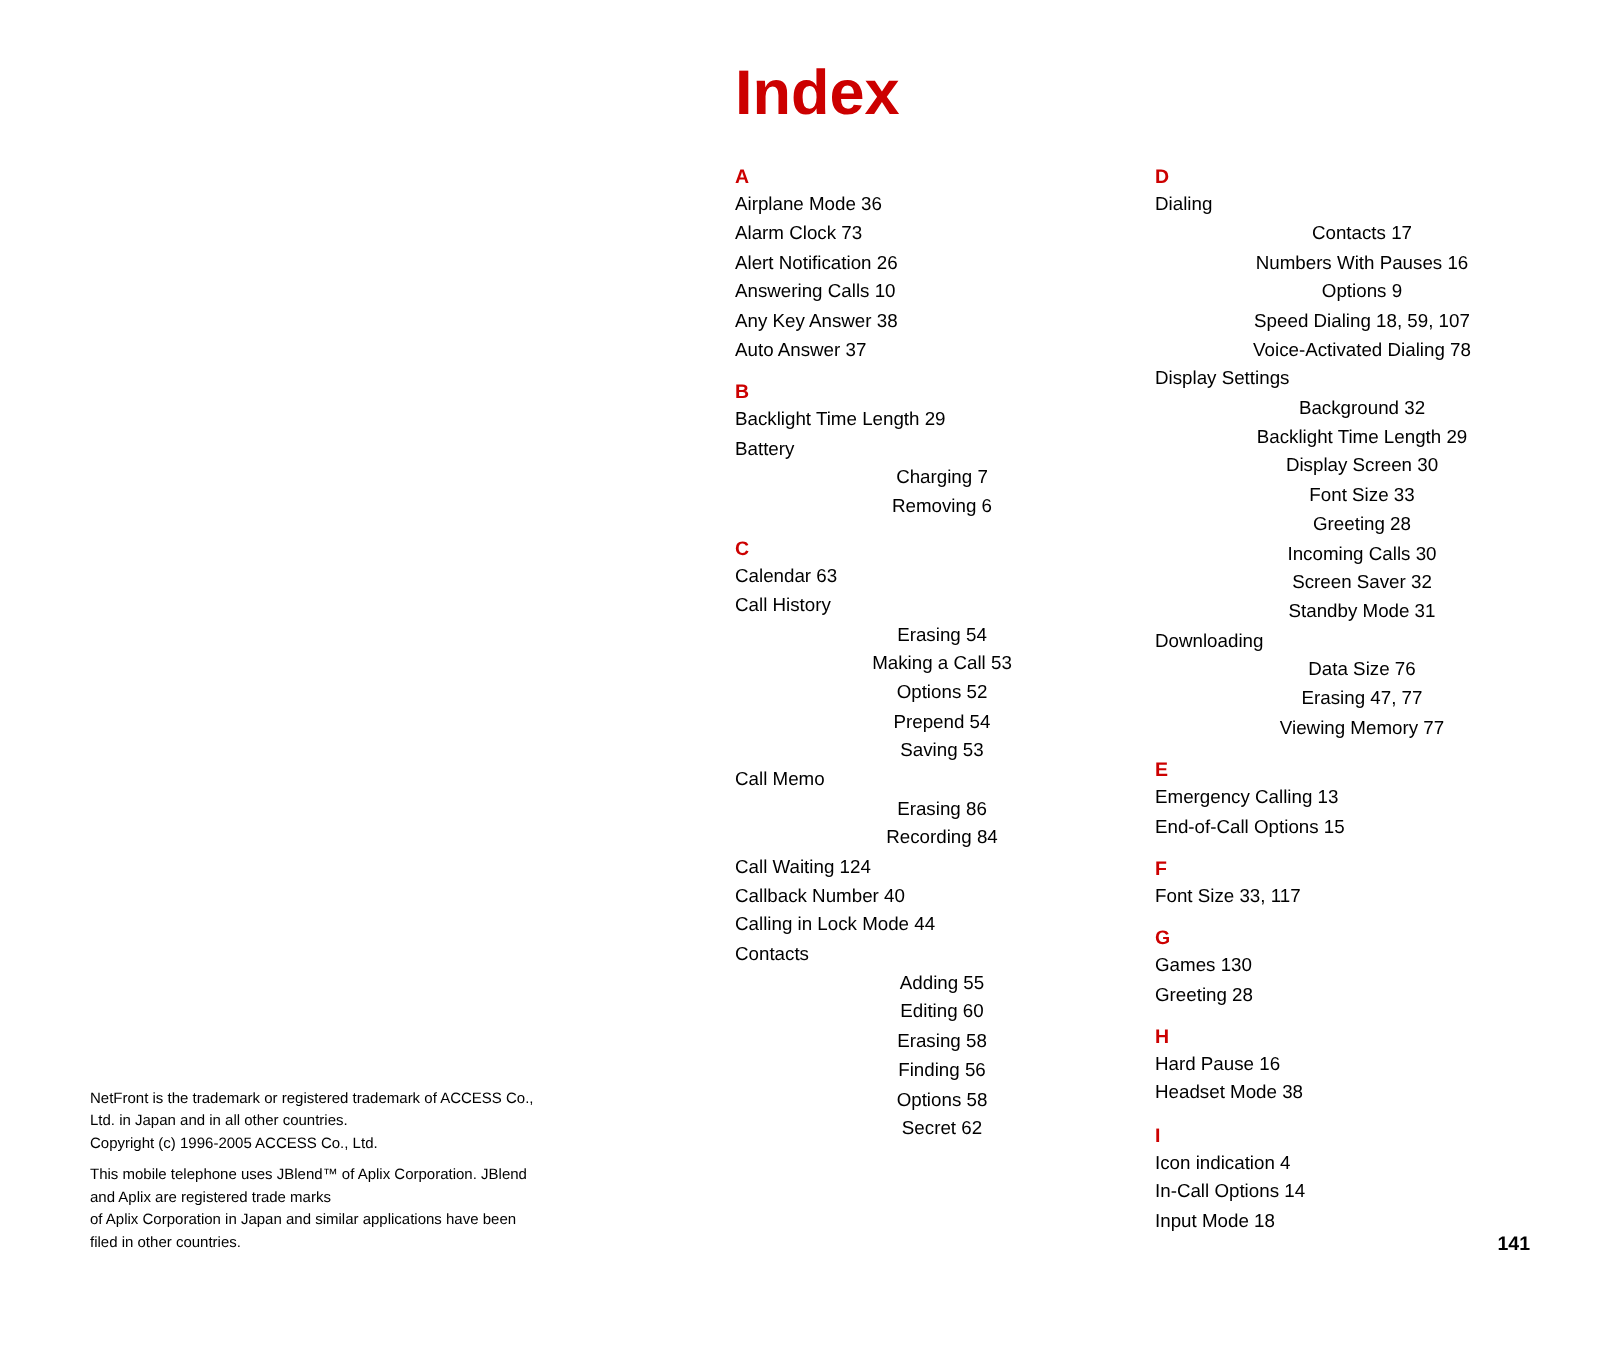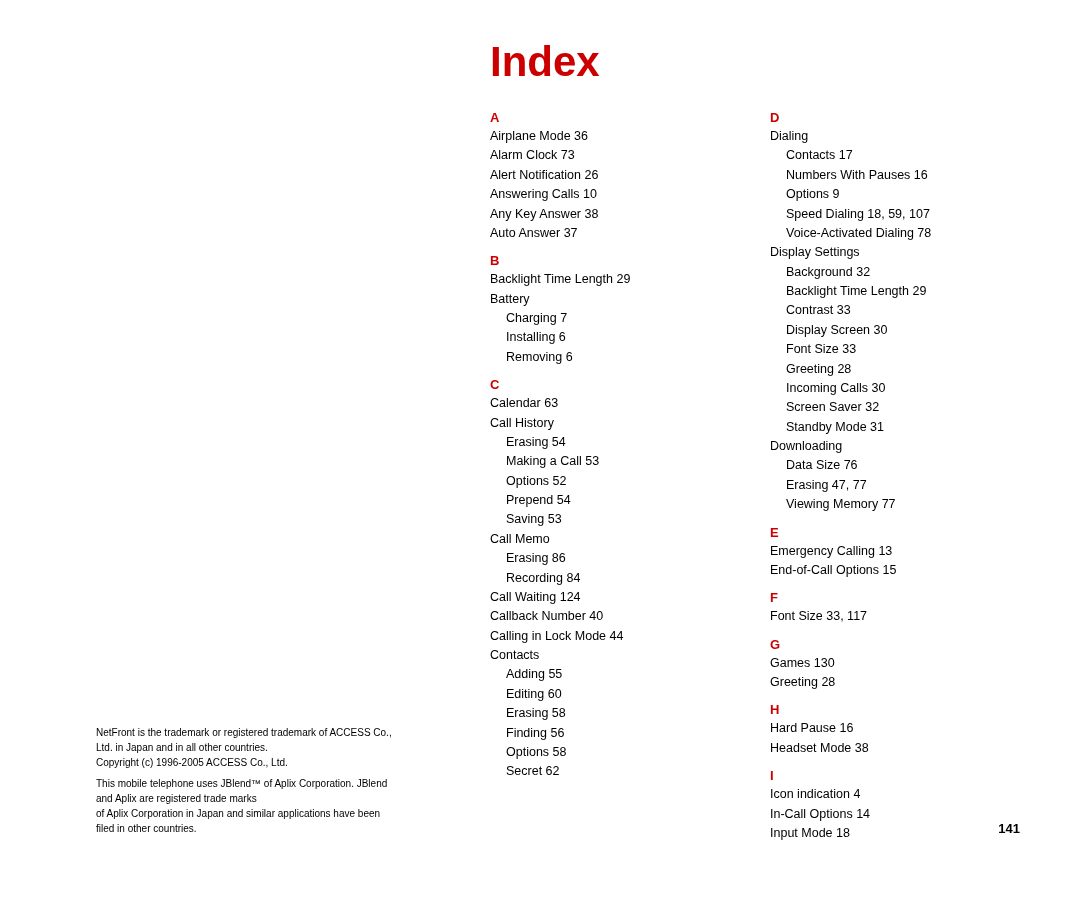--- a/index.html
+++ b/index.html
@@ -46,30 +46,30 @@
       margin-top: 10px;
       margin-bottom: 2px;
     }
     .entry {
       font-size: 12.5px;
       line-height: 1.55;
       white-space: nowrap;
     }
     .entry.indent1 {
       padding-left: 16px;
+      text-align: center;
     }
     .footer-left {
       position: absolute;
       bottom: 40px;
       left: 60px;
       width: 300px;
       font-size: 10px;
       color: #000;
       line-height: 1.5;
-      margin-left: 36px;
     }
     .page-number {
       position: absolute;
       bottom: 40px;
       right: 60px;
       font-size: 13px;
       font-weight: bold;
       text-align: center;
     }
     .divider {
@@ -90,21 +90,20 @@
         <div class="entry">Airplane Mode 36</div>
         <div class="entry">Alarm Clock 73</div>
         <div class="entry">Alert Notification 26</div>
         <div class="entry">Answering Calls 10</div>
         <div class="entry">Any Key Answer 38</div>
         <div class="entry">Auto Answer 37</div>
         <div class="section-letter">B</div>
         <div class="entry">Backlight Time Length 29</div>
         <div class="entry">Battery</div>
         <div class="entry indent1">Charging 7</div>
-        <div class="entry indent1">Installing 6</div>
         <div class="entry indent1">Removing 6</div>
         <div class="section-letter">C</div>
         <div class="entry">Calendar 63</div>
         <div class="entry">Call History</div>
         <div class="entry indent1">Erasing 54</div>
         <div class="entry indent1">Making a Call 53</div>
         <div class="entry indent1">Options 52</div>
         <div class="entry indent1">Prepend 54</div>
         <div class="entry indent1">Saving 53</div>
         <div class="entry">Call Memo</div>
@@ -126,21 +125,20 @@
         <div class="section-letter">D</div>
         <div class="entry">Dialing</div>
         <div class="entry indent1">Contacts 17</div>
         <div class="entry indent1">Numbers With Pauses 16</div>
         <div class="entry indent1">Options 9</div>
         <div class="entry indent1">Speed Dialing 18, 59, 107</div>
         <div class="entry indent1">Voice-Activated Dialing 78</div>
         <div class="entry">Display Settings</div>
         <div class="entry indent1">Background 32</div>
         <div class="entry indent1">Backlight Time Length 29</div>
-        <div class="entry indent1">Contrast 33</div>
         <div class="entry indent1">Display Screen 30</div>
         <div class="entry indent1">Font Size 33</div>
         <div class="entry indent1">Greeting 28</div>
         <div class="entry indent1">Incoming Calls 30</div>
         <div class="entry indent1">Screen Saver 32</div>
         <div class="entry indent1">Standby Mode 31</div>
         <div class="entry">Downloading</div>
         <div class="entry indent1">Data Size 76</div>
         <div class="entry indent1">Erasing 47, 77</div>
         <div class="entry indent1">Viewing Memory 77</div>

